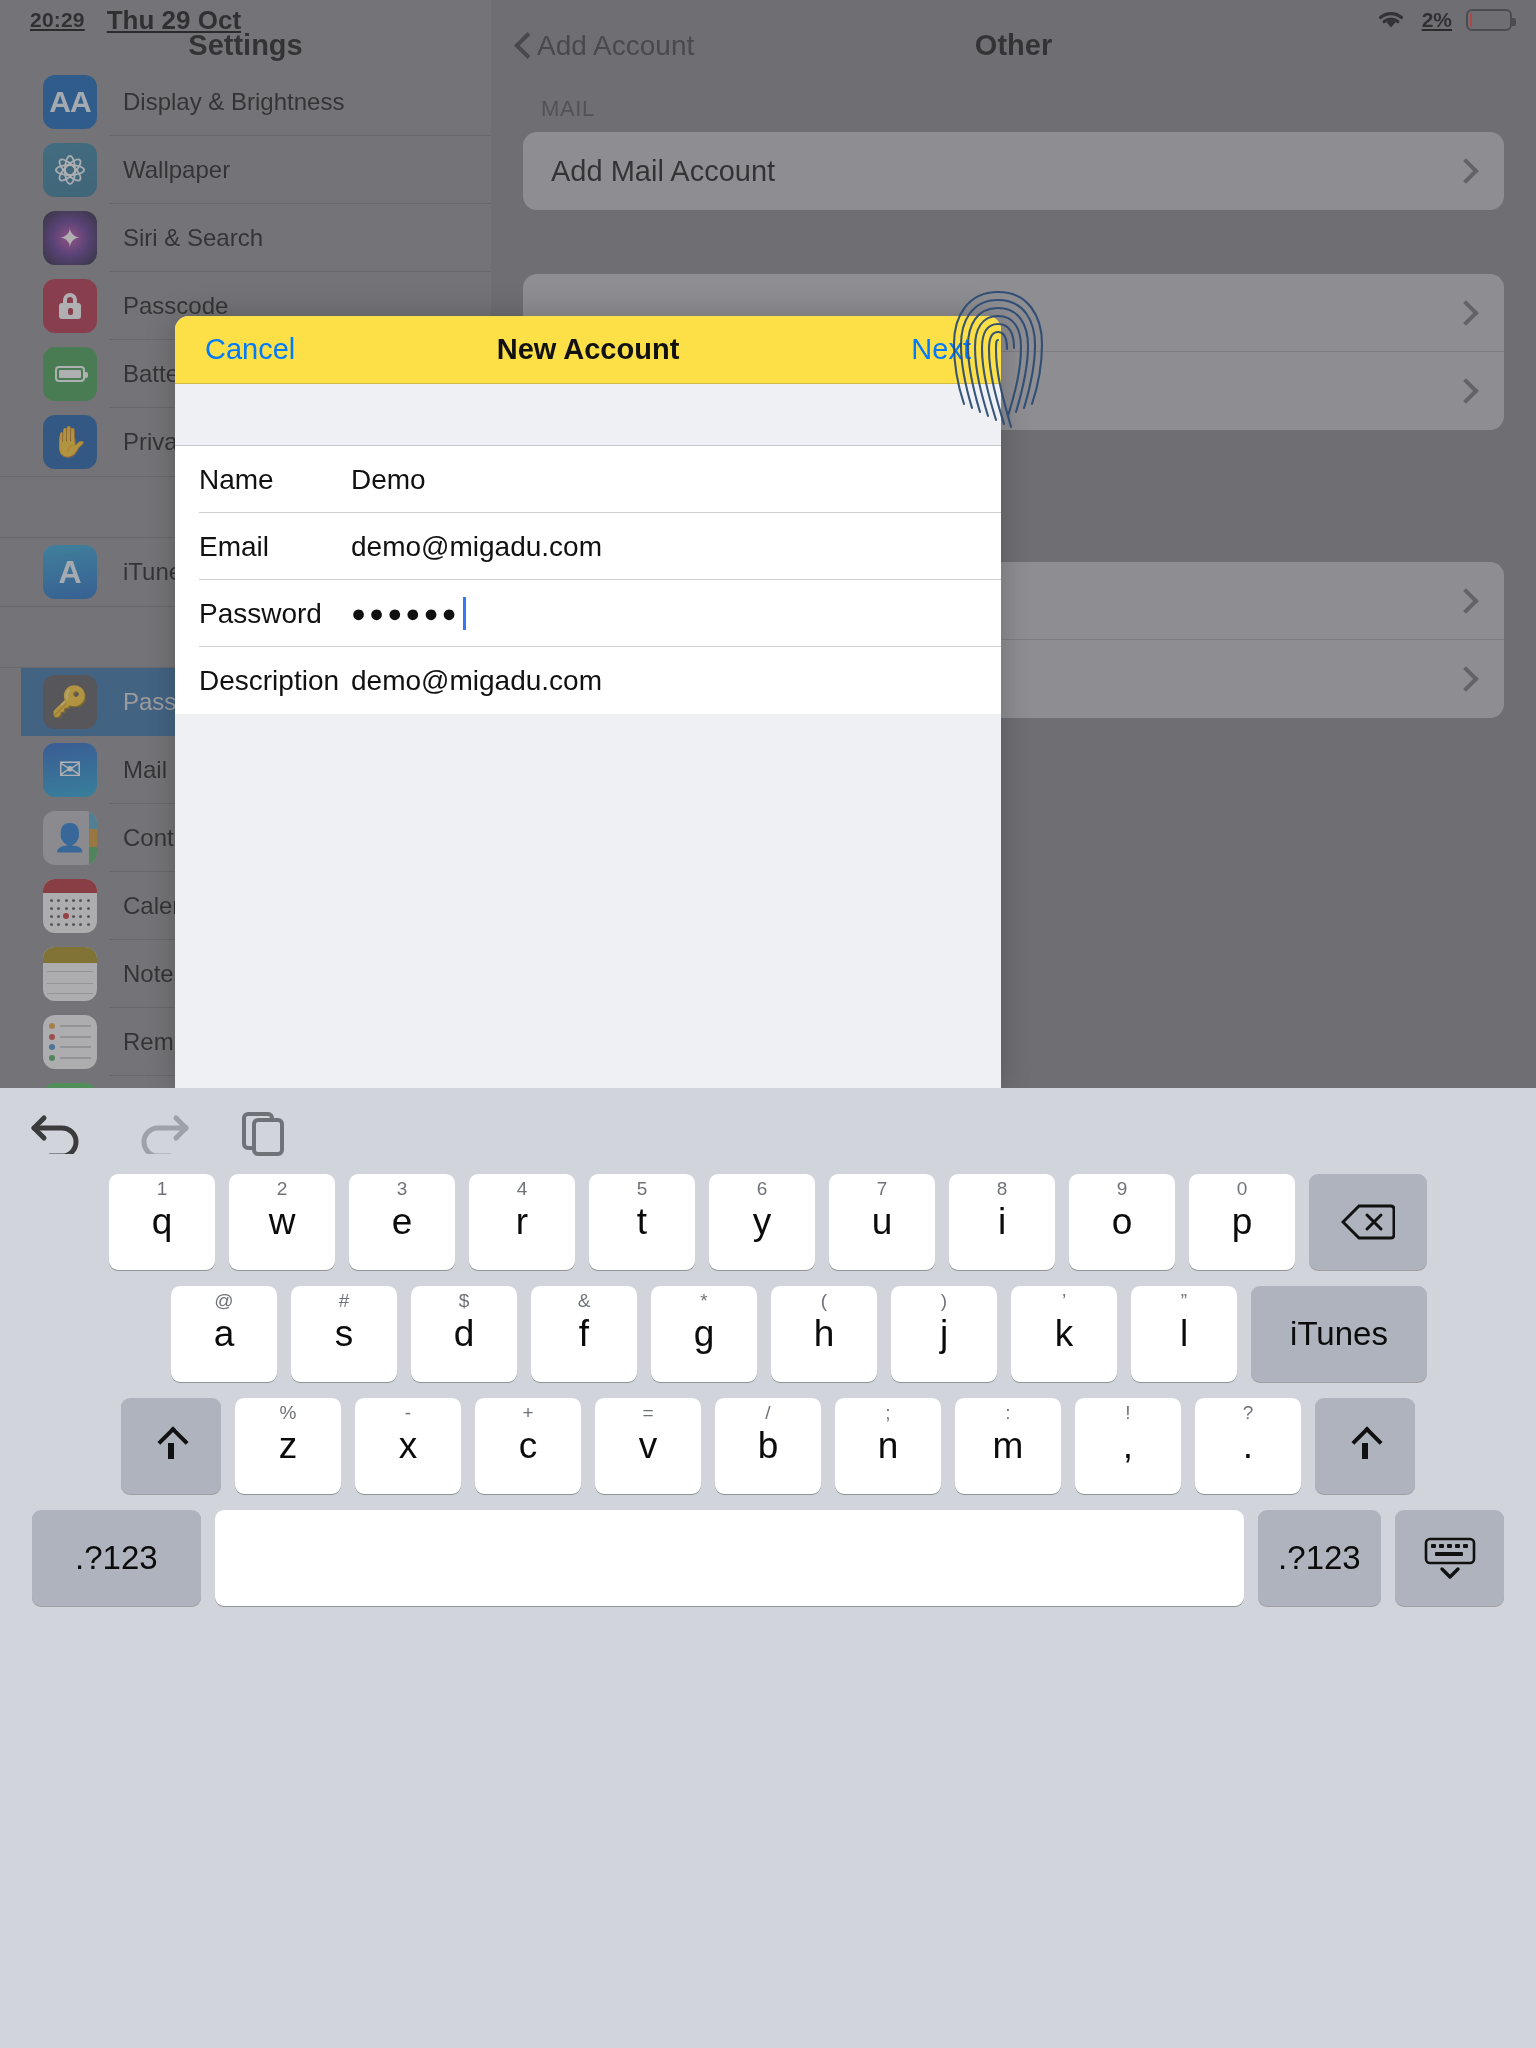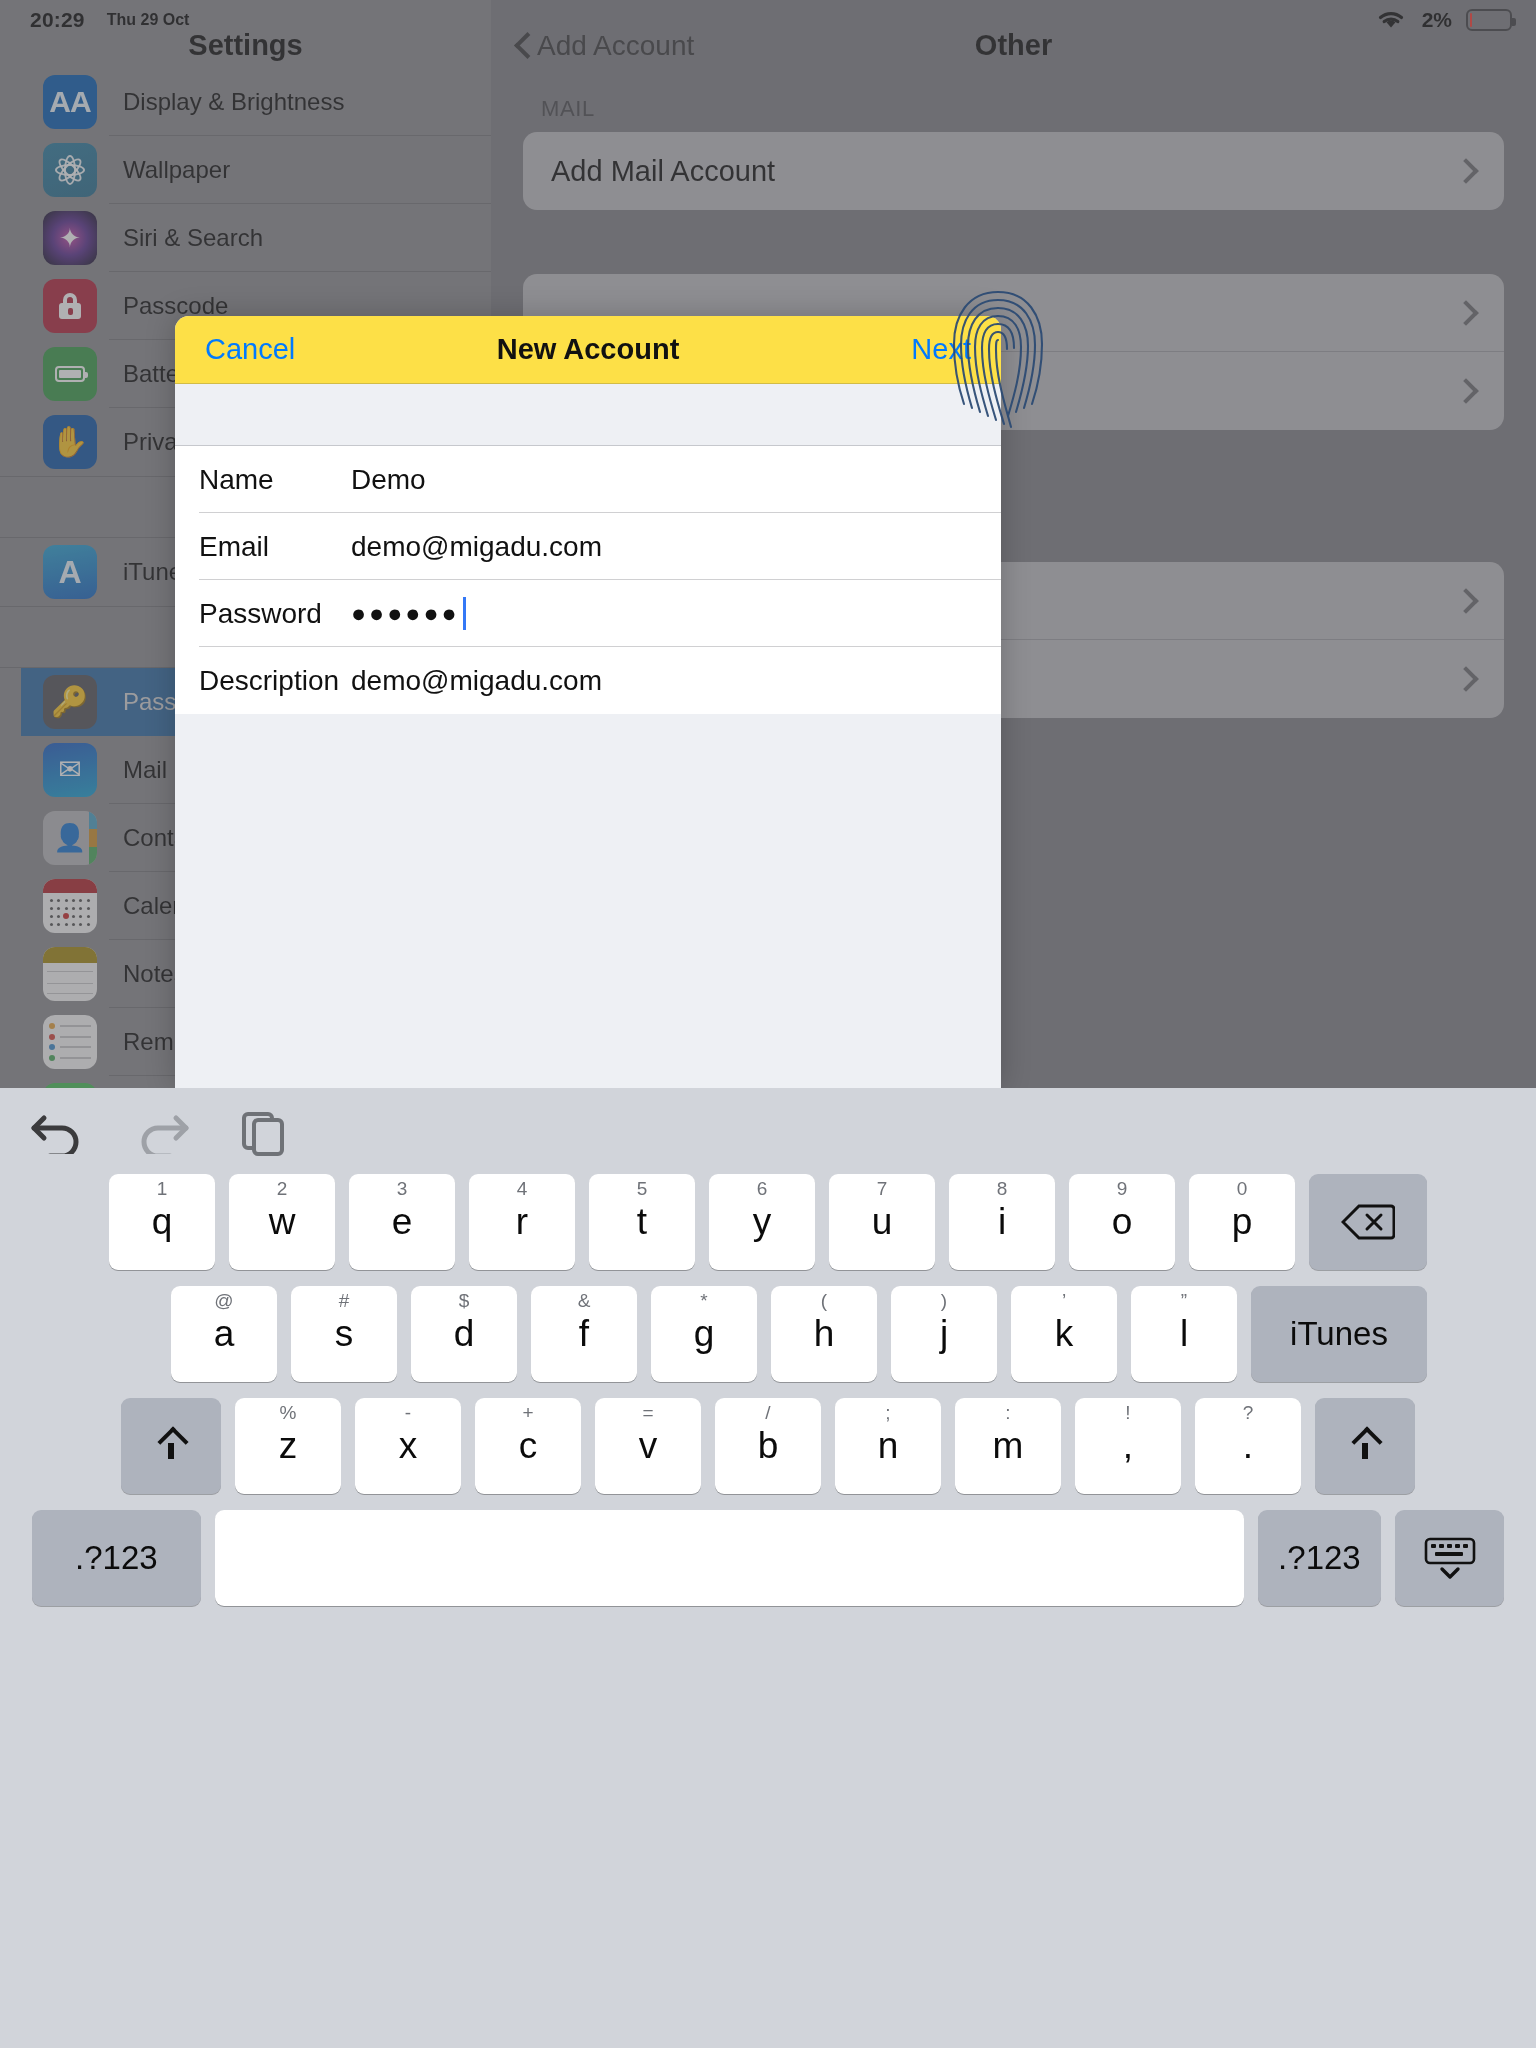--- a/index.html
+++ b/index.html
@@ -17,25 +17,25 @@
 
   .dim-layer {
     position:absolute; left:0; top:0; width:1536px; height:1435px;
     background:rgba(90,90,95,0.48);
     pointer-events:none; z-index:40;
   }
 
   
   #statusbar {
     position:absolute; left:0; top:0; width:1536px; height:40px;
-    display:flex; align-items:center; z-index:5;
+    display:flex; align-items:center; z-index:5;text-decoration:underline;
   }
   .sb-left { display:flex; align-items:center; gap:22px; padding-left:30px; }
   .sb-time { font-size:21px; font-weight:600; color:#0b0b0b; letter-spacing:0.2px; }
-  .sb-date { font-size:16px; font-weight:600; color:#0b0b0b; }
+  .sb-date { font-size:26px; font-weight:600; color:#0b0b0b; }
   .sb-right { margin-left:auto; display:flex; align-items:center; gap:14px; padding-right:24px; }
   .sb-pct { font-size:21px; font-weight:600; color:#0b0b0b; }
   .batt {
     width:46px; height:22px; border:2px solid rgba(0,0,0,0.5);
     border-radius:6px; position:relative; display:flex; align-items:center; padding:2px;
   }
   .batt::after{
     content:""; position:absolute; right:-6px; top:7px; width:4px; height:8px;
     background:rgba(0,0,0,0.5); border-radius:0 2px 2px 0;
   }

